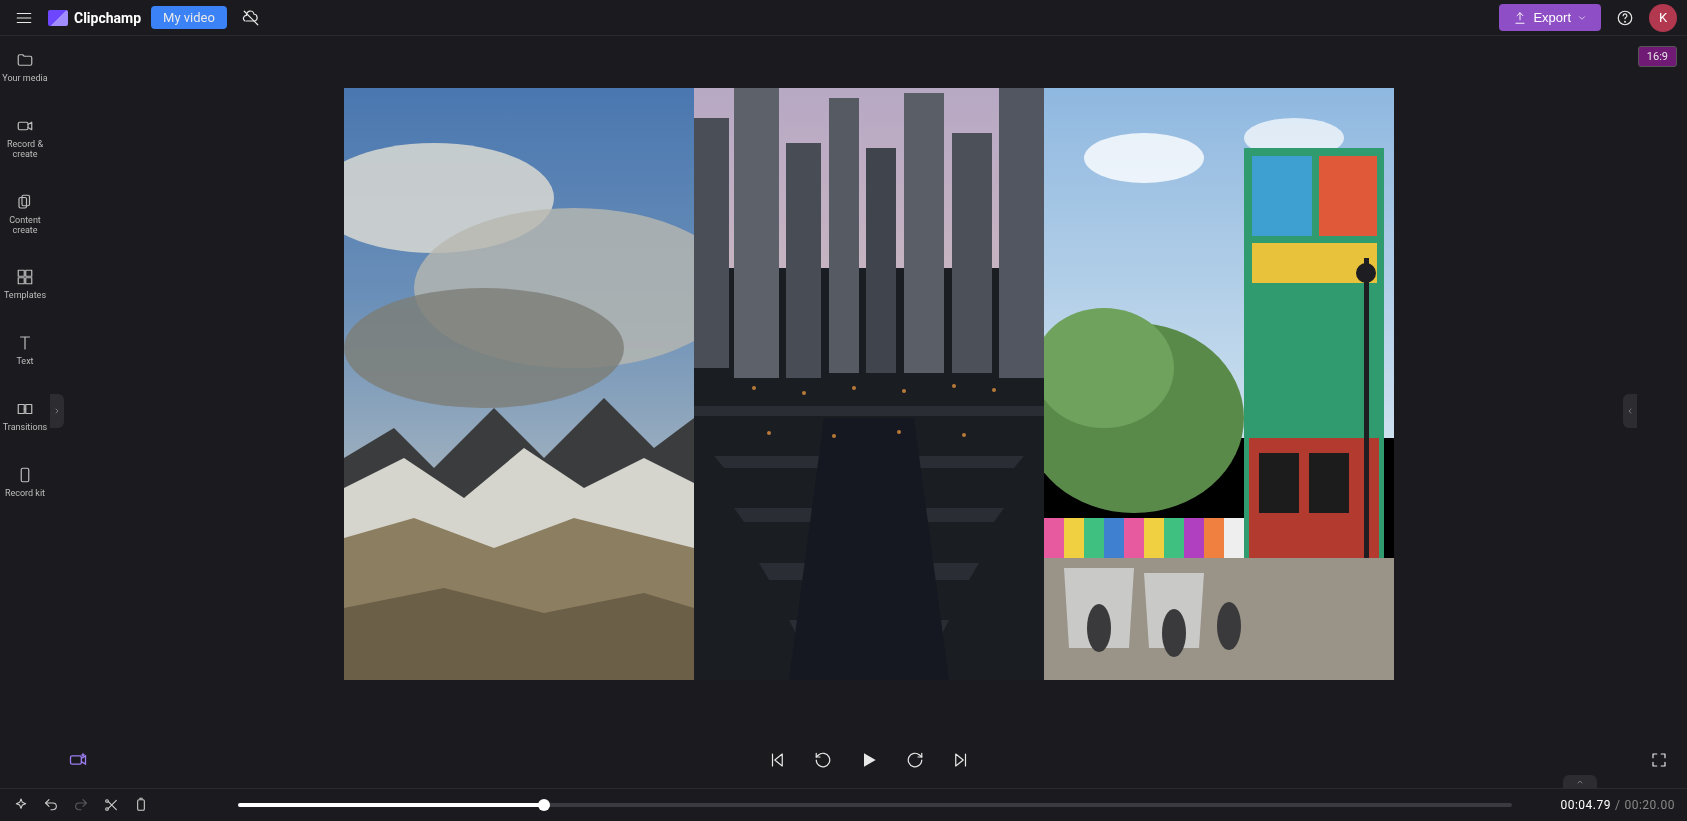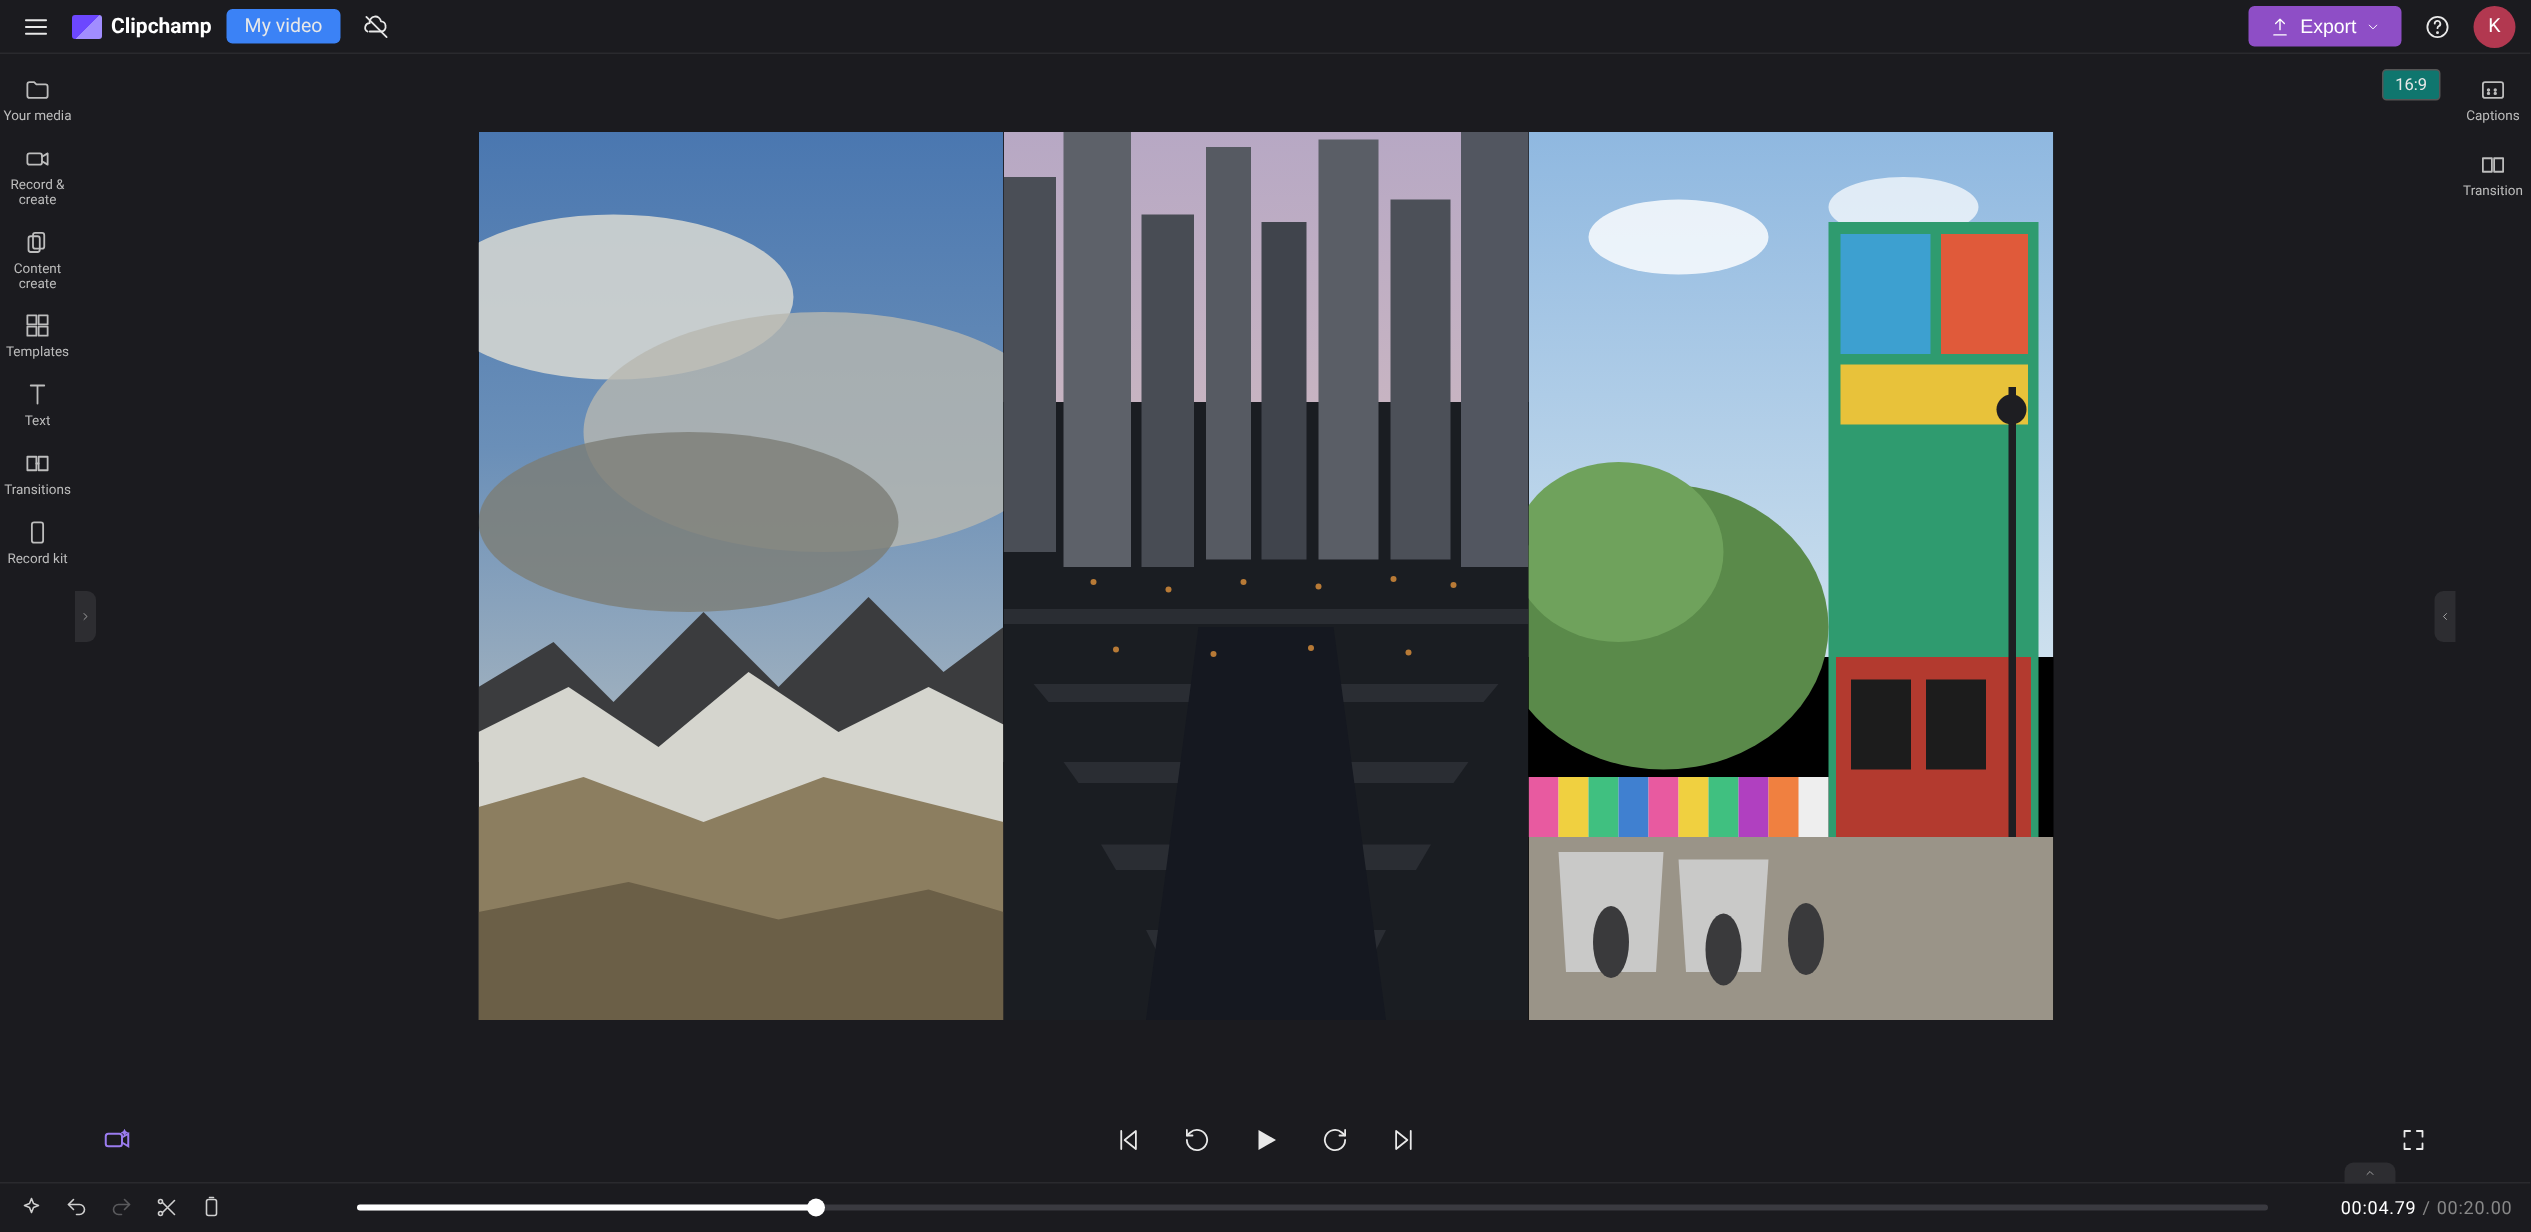--- a/index.html
+++ b/index.html
@@ -60,21 +60,21 @@
 .main-row {
   display: flex;
   height: calc(100% - 36px - 33px);
 }
 .left-rail {
   width: 50px;
   display: flex;
   flex-direction: column;
   align-items: center;
   padding-top: 8px;
-  gap: 0;
+  gap: 20px;
 }
 .rail-item {
   width: 50px;
   padding: 6px 0;
   display: flex;
   flex-direction: column;
   align-items: center;
   gap: 4px;
   cursor: pointer;
   font-size: 9px;
@@ -109,21 +109,21 @@
   position: relative;
 }
 .aspect-badge {
   position: absolute;
   top: 10px;
   right: 10px;
   border: 1px solid #555;
   padding: 3px 8px;
   border-radius: 3px;
   font-size: 11px;
-  background: #0f766e;
+  background: #701a75;
   cursor: pointer;
 }
 .canvas {
   width: 1050px;
   height: 592px;
   background: #000;
   display: flex;
 }
 .panel { flex: 1; position: relative; overflow: hidden; }
 .panel svg { width: 100%; height: 100%; display: block; }
@@ -490,40 +490,20 @@
       </div>
     </div>
   </div>
 
   <div class="expand-handle expand-right">
     <svg class="icon-svg" width="8" height="8" viewBox="0 0 24 24">
         <polyline points="15 6 9 12 15 18"></polyline>
       </svg>
   </div>
 
-  <div class="right-rail">
-    <div class="rail-item">
-      <span class="rail-icon">
-          <svg class="icon-svg" width="18" height="18" viewBox="0 0 24 24">
-            <rect x="3" y="5" width="18" height="14" rx="2"></rect>
-            <path d="M8 12h0M8 15h0M14 12h0M14 15h0" stroke-width="3"></path>
-          </svg>
-        </span>
-      <span>Captions</span>
-    </div>
-    <div class="rail-item">
-      <span class="rail-icon">
-          <svg class="icon-svg" width="18" height="18" viewBox="0 0 24 24">
-            <rect x="3" y="6" width="8" height="12"></rect>
-            <rect x="13" y="6" width="8" height="12"></rect>
-          </svg>
-        </span>
-      <span>Transition</span>
-    </div>
-  </div>
 </div>
 
 <div class="timeline-bar">
   <div class="collapse-up">
     <svg class="icon-svg" width="8" height="8" viewBox="0 0 24 24">
         <polyline points="6 15 12 9 18 15"></polyline>
       </svg>
   </div>
   <div class="tl-tools">
     <div class="tl-tool">

